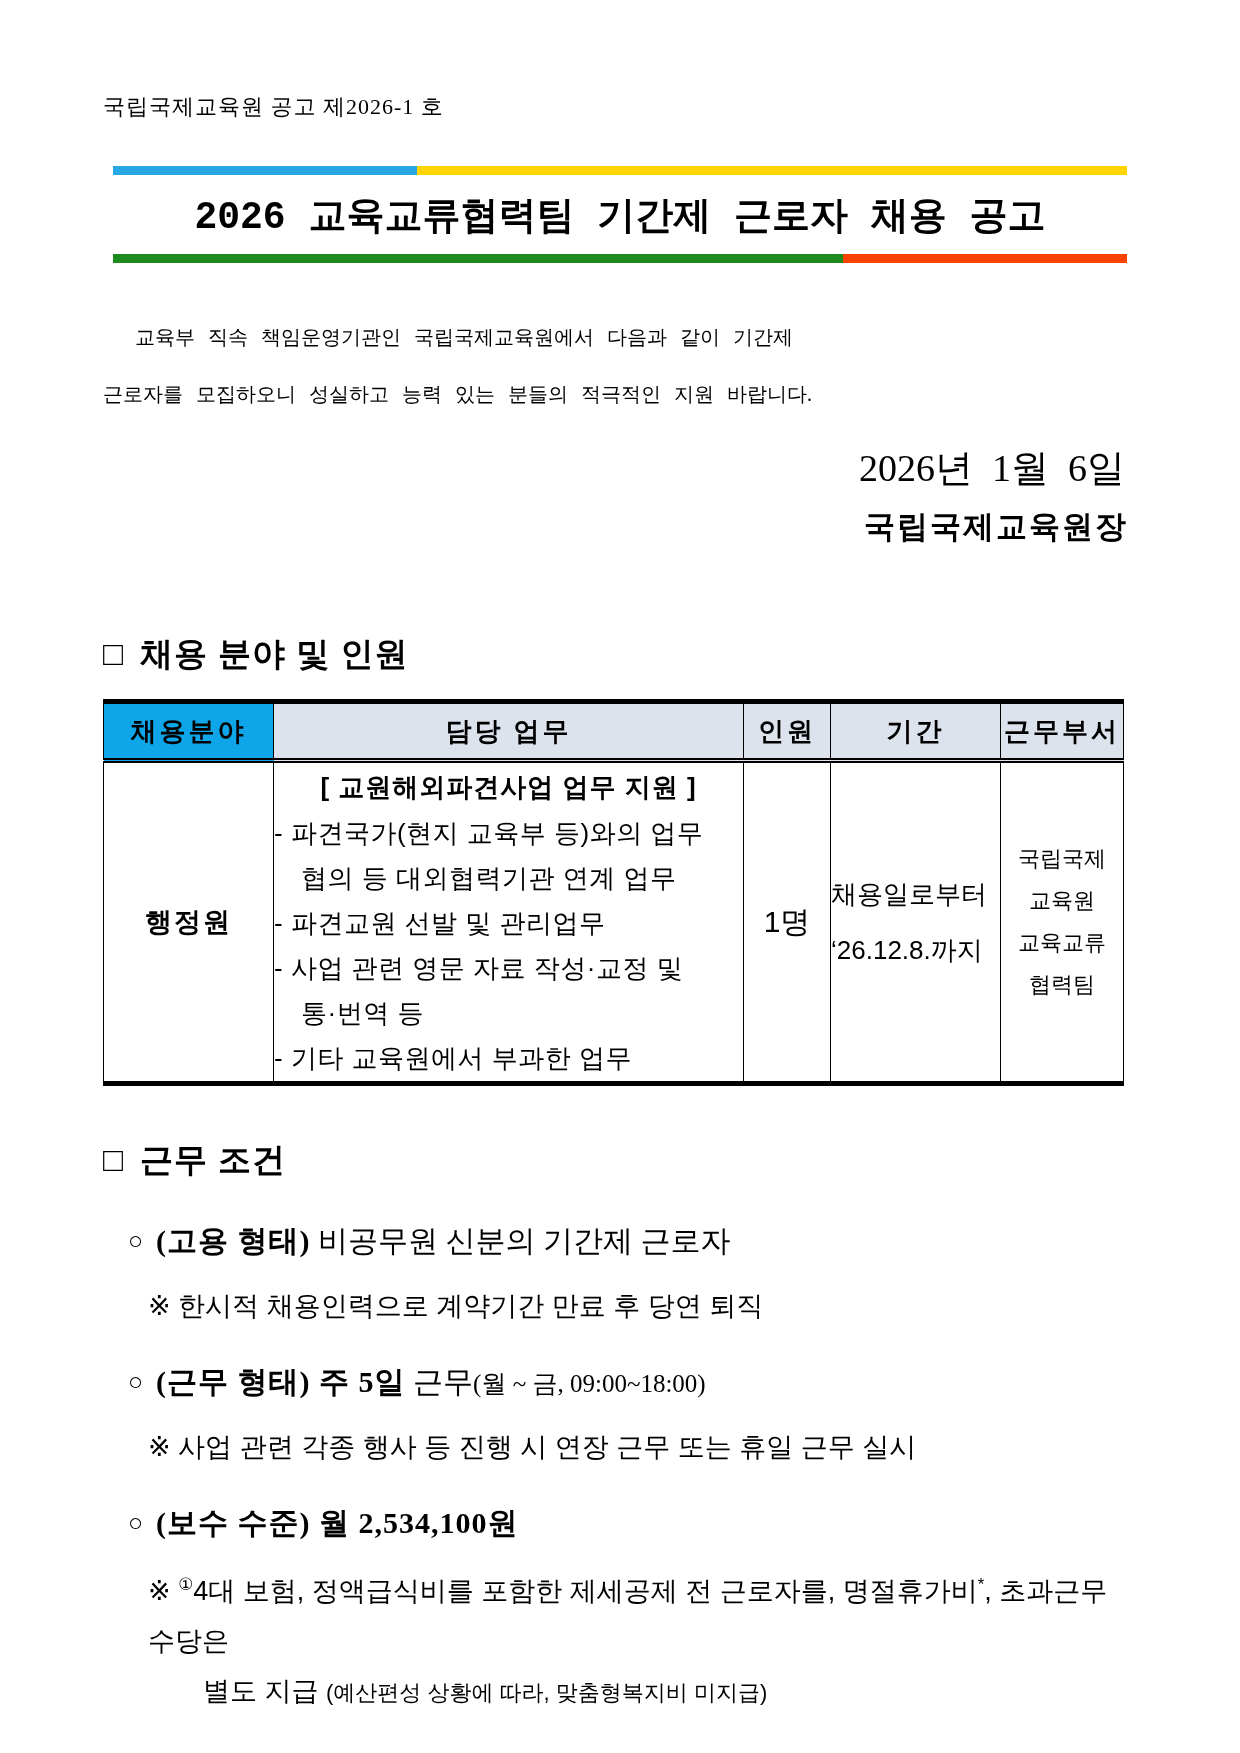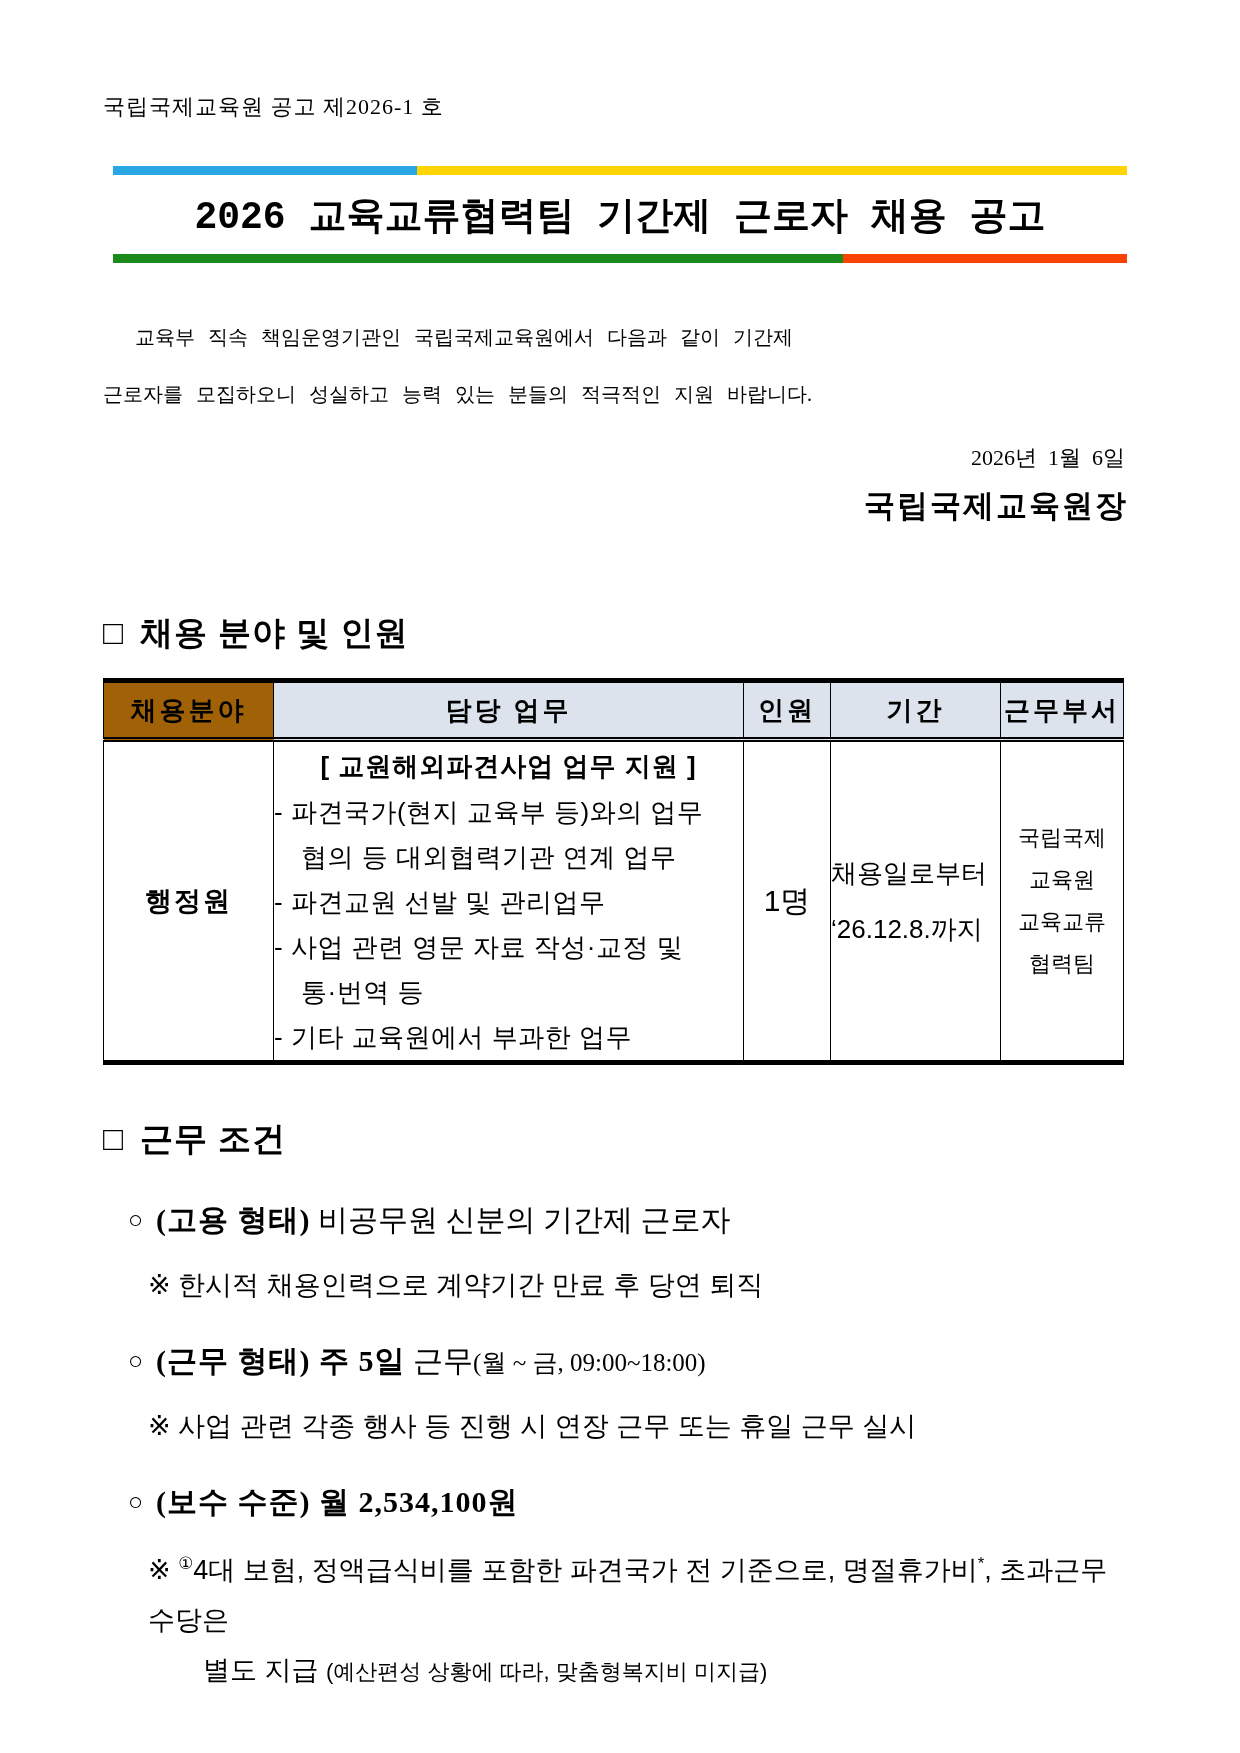--- a/index.html
+++ b/index.html
@@ -17,21 +17,21 @@
   .seg-green{width:72%;}
   .seg-red{width:28%;}
   .banner-title{font-family:Liberation Mono, monospace;
     font-weight:800;font-size:38px;text-align:center;padding:15px 0 13px;
     letter-spacing:0px;}
 
   .intro{margin:46px 0 0 103px;width:1020px;font-size:20px;line-height:57px;
     word-spacing:8px;}
   .intro .indent{padding-left:32px;}
 
-  .date-line{margin:20px 115px 0 0;text-align:right;font-size:22px;white-space:pre;}
+  .date-line{margin:20px 115px 0 0;text-align:right;font-size:38px;white-space:pre;}
   .sign-line{margin:12px 112px 0 0;text-align:right;font-size:31px;font-weight:bold;
     letter-spacing:2px;}
 
   .section-head{margin:84px 0 0 103px;
     font-family:"Liberation Sans","DejaVu Sans",sans-serif;
     font-weight:800;font-size:33px;letter-spacing:1px;}
   .section-head .marker{font-weight:400;margin-right:16px;}
   .section-head.second{margin-top:52px;}
 
   table.recruit{margin:22px 0 0 103px;width:1020px;border-collapse:collapse;
@@ -98,21 +98,21 @@
   <table class="recruit">
     <colgroup>
       <col style="width:170px">
         <col style="width:470px">
         <col style="width:87px">
       <col style="width:170px">
         <col style="width:123px">
     </colgroup>
     <tbody>
         <tr>
-      <th style="background-color: #a16207;">채용분야</th>
+      <th style="background-color: #0ea5e9;">채용분야</th>
       <th style="background-color: rgb(220, 227, 237);">담당 업무</th>
       <th style="background-color: rgb(220, 227, 237);">인원</th>
       <th style="background-color: rgb(220, 227, 237); margin-left: 48px;">기간</th>
       <th style="background-color: rgb(220, 227, 237);">근무부서</th>
     </tr>
     <tr style="height:290px;">
       <td class="field">행정원</td>
       <td class="duties">
         <div class="duty-title">[ 교원해외파견사업 업무 지원 ]</div>
         <div class="duty-line">- 파견국가(현지 교육부 등)와의 업무</div>
@@ -149,17 +149,17 @@
   <div class="cond-item">
     <span class="bullet">○</span><span class="bold-label">(근무 형태) 주 5일</span><span> 근무</span><span class="small-paren">(월 ~ 금, 09:00~18:00)</span>
   </div>
   <div class="cond-note">※ 사업 관련 각종 행사 등 진행 시 연장 근무 또는 휴일 근무 실시</div>
 
   <div class="cond-item">
     <span class="bullet">○</span><span class="bold-label">(보수 수준) 월 2,534,100원</span>
   </div>
 
   <div class="pay-note">
-    <span>※ </span><sup>①</sup><span>4대 보험, 정액급식비를 포함한 파견국가 전 기준으로, 명절휴가비</span><sup>*</sup><span>, 초과근무수당은</span><br>
+    <span>※ </span><sup>①</sup><span>4대 보험, 정액급식비를 포함한 제세공제 전 근로자를, 명절휴가비</span><sup>*</sup><span>, 초과근무수당은</span><br>
     <span class="cont"><span>별도 지급 </span><span class="small">(예산편성 상황에 따라, 맞춤형복지비 미지급)</span></span>
   </div>
 
 </div>
 
 </body></html>

